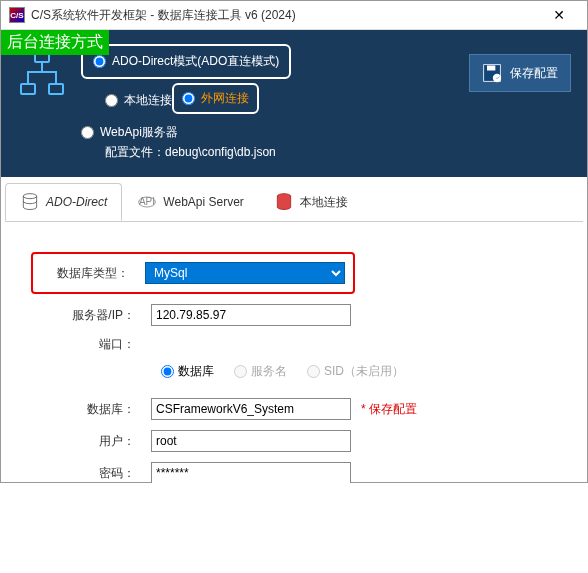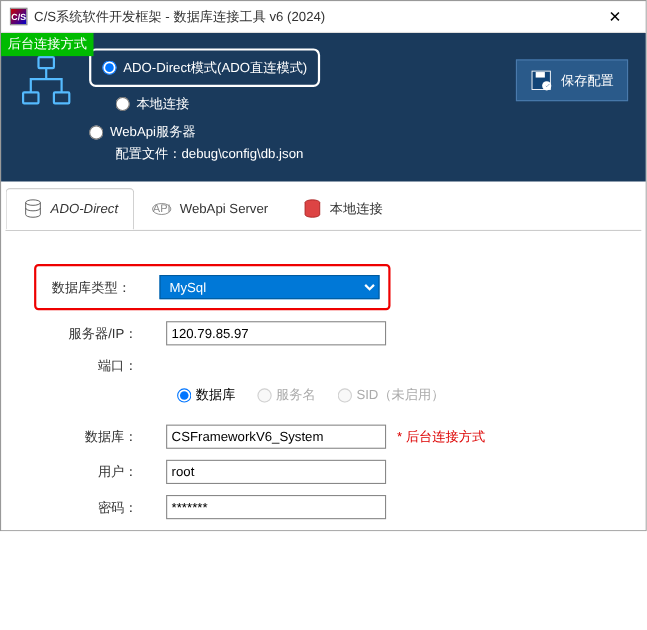--- a/index.html
+++ b/index.html
@@ -4,42 +4,42 @@
 <style>
 * { box-sizing: border-box; margin: 0; padding: 0; font-family: "Microsoft YaHei", sans-serif; font-size: 12px; }
 body { background: #fff; }
 .window { width: 588px; height: 483px; border: 1px solid #999; display: flex; flex-direction: column; }
 .titlebar { height: 30px; display: flex; align-items: center; padding: 0 8px; border-bottom: 1px solid #ddd; }
 .titlebar-icon { width: 16px; height: 16px; background: linear-gradient(135deg,#c00,#00c); margin-right: 6px; border: 1px solid #888; font-size: 8px; color: #fff; display: flex; align-items: center; justify-content: center; font-weight: bold; }
 .titlebar-text { flex: 1; color: #333; }
 .close-btn { width: 40px; height: 28px; display: flex; align-items: center; justify-content: center; font-size: 14px; cursor: pointer; }
 
 .top-panel { background: #1a3a5c; color: #fff; padding: 8px 16px 16px 16px; position: relative; }
-.badge { position: absolute; top: 0; left: 0; background: #0b0; color: #fff; padding: 2px 6px; font-size: 12px; }
+.badge { position: absolute; top: 0; left: 0; background: #0b0; color: #fff; padding: 2px 6px; font-size: 16px; }
 .top-flex { display: flex; align-items: flex-start; gap: 14px; margin-top: 6px; }
 .net-icon { width: 50px; height: 50px; margin-top: 6px; }
 .radio-block { flex: 1; }
 .red-box { border: 2px solid #ffffff; border-radius: 6px; padding: 4px 10px; display: inline-block; margin-bottom: 4px; }
 .radio-line { display: flex; align-items: center; gap: 6px; color: #fff; margin: 3px 0; }
 .radio-line input { margin: 0; }
 .sub-radios { margin-left: 24px; display: flex; gap: 0; }
 .sub-radios .red-box { padding: 2px 8px; }
 .orange { color: #f90; }
 .cfg-line { margin-left: 24px; margin-top: 2px; }
 .save-btn { background: #2a5a8a; border: 1px solid #4a7aac; color: #fff; padding: 8px 12px; display: flex; align-items: center; gap: 8px; cursor: pointer; height: 38px; margin-top: 10px; }
 .save-btn svg { width: 20px; height: 20px; }
 
 .tabs { display: flex; border-bottom: 1px solid #ccc; margin: 6px 4px 0 4px; }
 .tab { display: flex; align-items: center; gap: 6px; padding: 8px 14px; border: 1px solid transparent; cursor: pointer; color: #333; }
 .tab.active { border: 1px solid #ccc; border-bottom: 1px solid #fff; background: #fff; border-radius: 4px 4px 0 0; font-style: italic; }
 .tab-icon { width: 20px; height: 20px; }
 
 .form-area { padding: 20px 30px; }
 .row { display: flex; align-items: center; margin: 10px 0; }
-.row label { width: 120px; text-align: right; padding-right: 26px; color: #333; }
+.row label { width: 120px; text-align: right; padding-right: 16px; color: #333; }
 .row input[type=text], .row input[type=password], .row select { width: 200px; height: 22px; border: 1px solid #888; padding: 0 4px; background: #fff; }
 .db-type-box { border: 2px solid #e00; border-radius: 4px; padding: 8px; display: inline-flex; align-items: center; }
 .db-type-box select { background: #0078d7; color: #fff; border: 1px solid #005a9e; }
 .radio-row { margin-left: 130px; display: flex; gap: 20px; align-items: center; }
 .radio-row .opt { display: flex; align-items: center; gap: 4px; }
 .disabled { color: #aaa; }
 .note { color: #d00; margin-left: 10px; }
 
 .footer { margin-top: auto; padding: 14px 18px; display: flex; justify-content: flex-end; border-top: 0; }
 .test-btn { border: 1px solid #888; background: #f5f5f5; padding: 8px 26px; display: flex; align-items: center; gap: 8px; cursor: pointer; }
@@ -69,20 +69,26 @@
           <label class="radio-line">
             <input type="radio" checked="" style="">
               <span>ADO-Direct模式(ADO直连模式)</span>
           </label>
         </div>
         <div class="sub-radios">
           <label class="radio-line">
             <input type="radio" style="">
               <span>本地连接</span>
           </label>
+          <span class="red-box">
+            <label class="radio-line">
+              <input type="radio" checked="" style="">
+                <span class="orange">外网连接</span>
+            </label>
+          </span>
         </div>
         <label class="radio-line" style="margin-top:6px;">
           <input type="radio" style="">
             <span>WebApi服务器</span>
         </label>
         <div class="cfg-line">
           <span>配置文件：</span><span>debug\config\db.json</span>
         </div>
       </div>
       <button class="save-btn">
@@ -148,21 +154,21 @@
           <span>服务名</span>
         </label>
       <label class="opt disabled">
           <input type="radio" disabled="" style="">
           <span>SID（未启用）</span>
         </label>
     </div>
     <div class="row" style="margin-top:18px;">
       <label>数据库：</label>
       <input type="text" value="CSFrameworkV6_System" style="">
-      <span class="note">* 后台连接方式</span>
+      <span class="note">* 保存配置</span>
     </div>
     <div class="row">
       <label>用户：</label>
       <input type="text" value="root" style="">
     </div>
     <div class="row">
       <label>密码：</label>
       <input type="text" value="*******" style="">
     </div>
   </div>

